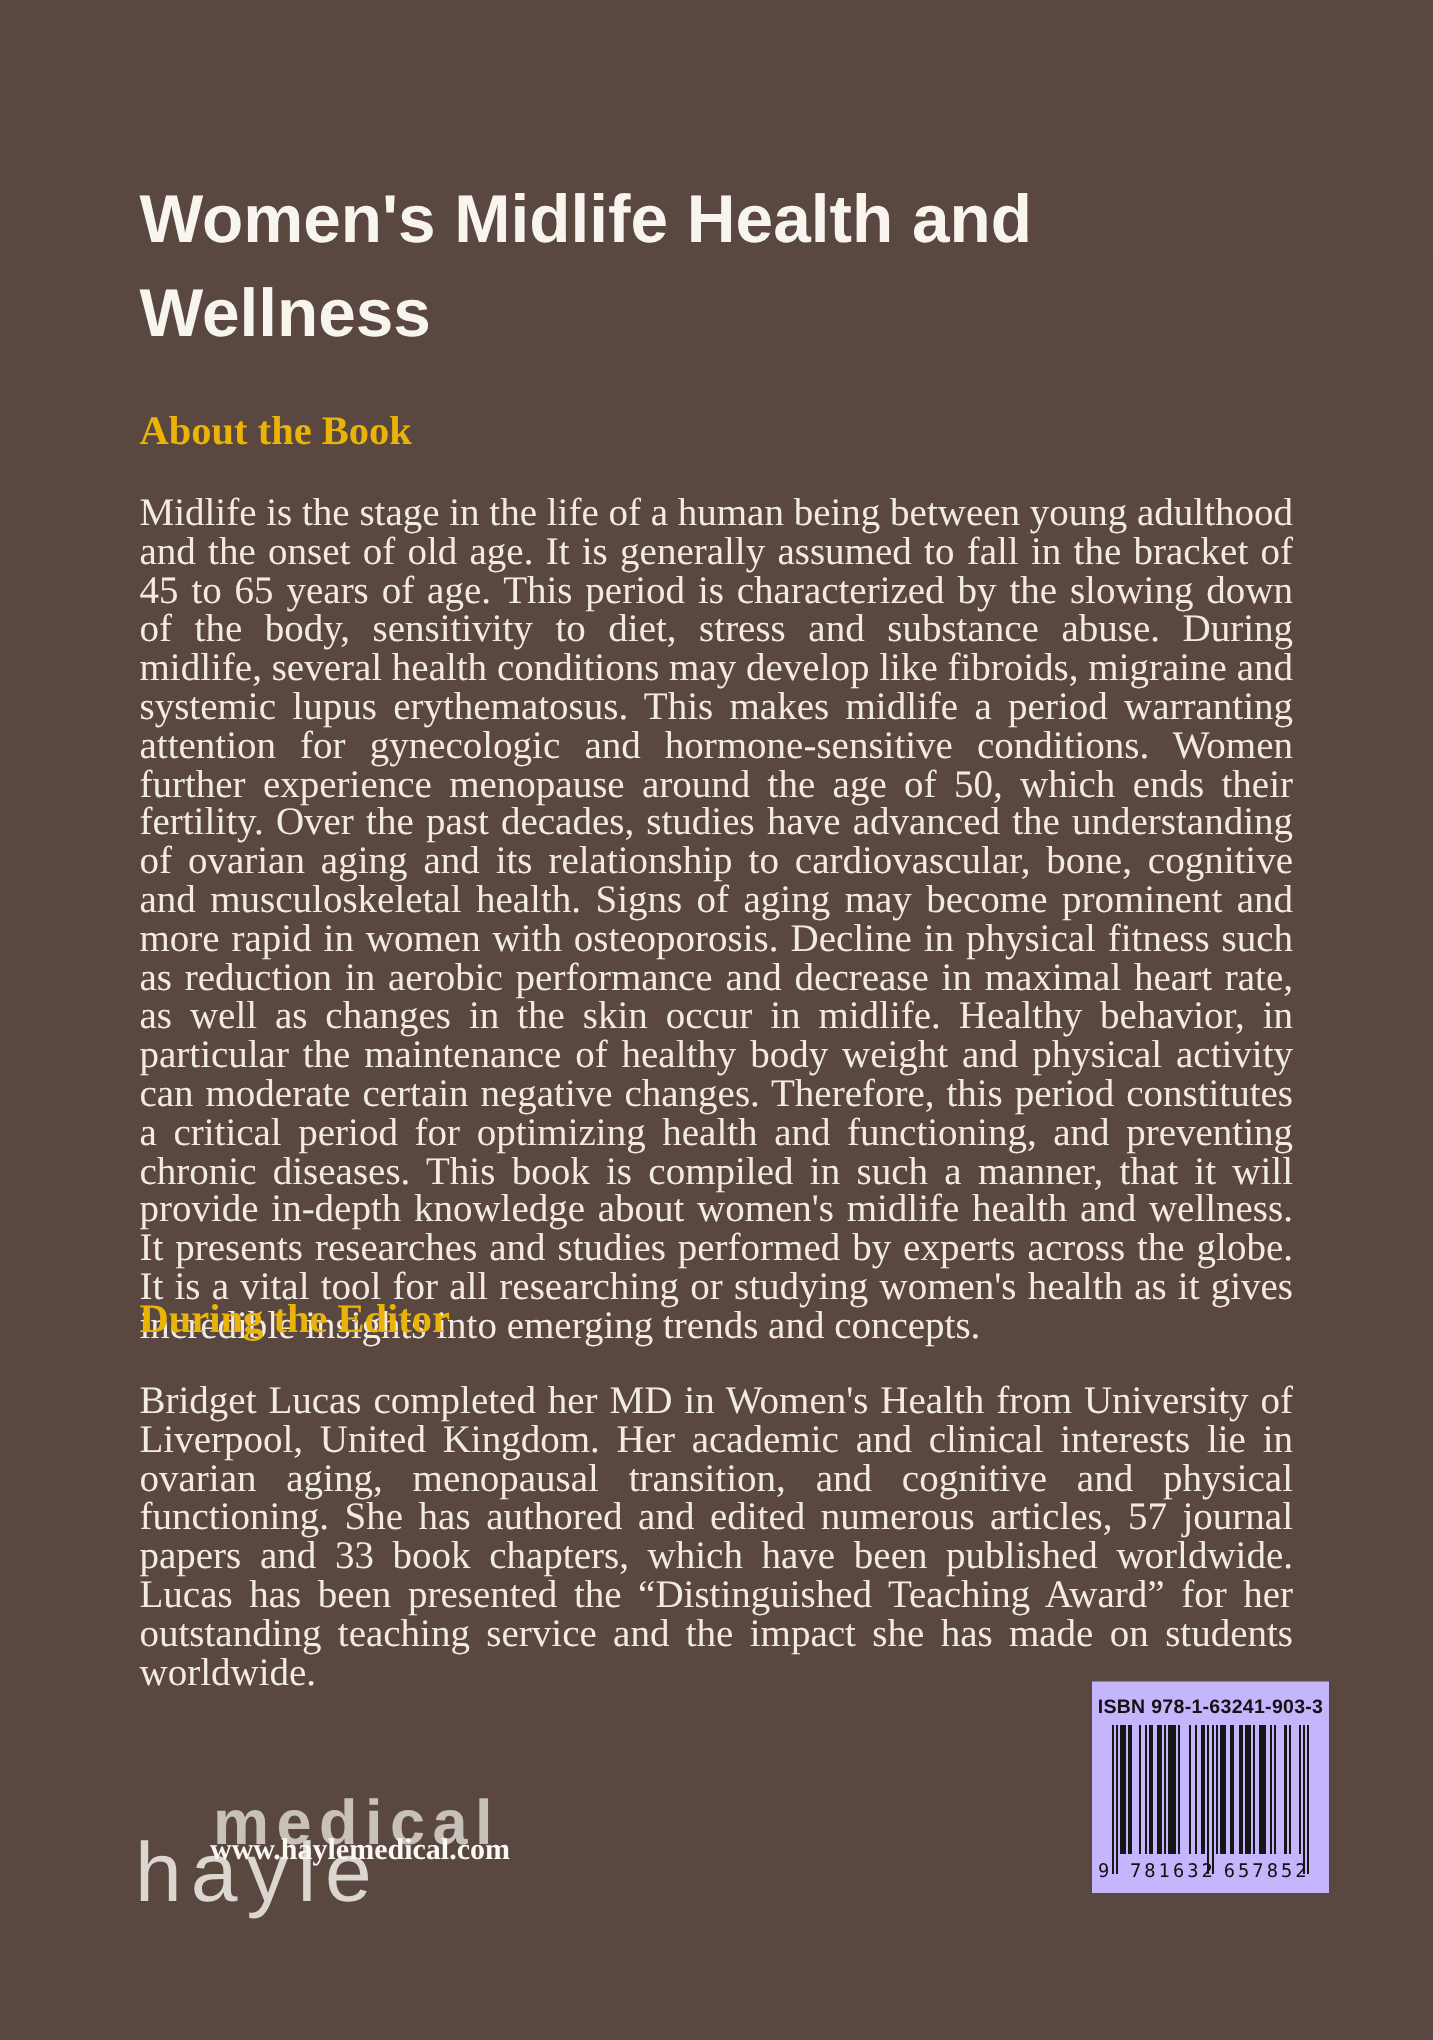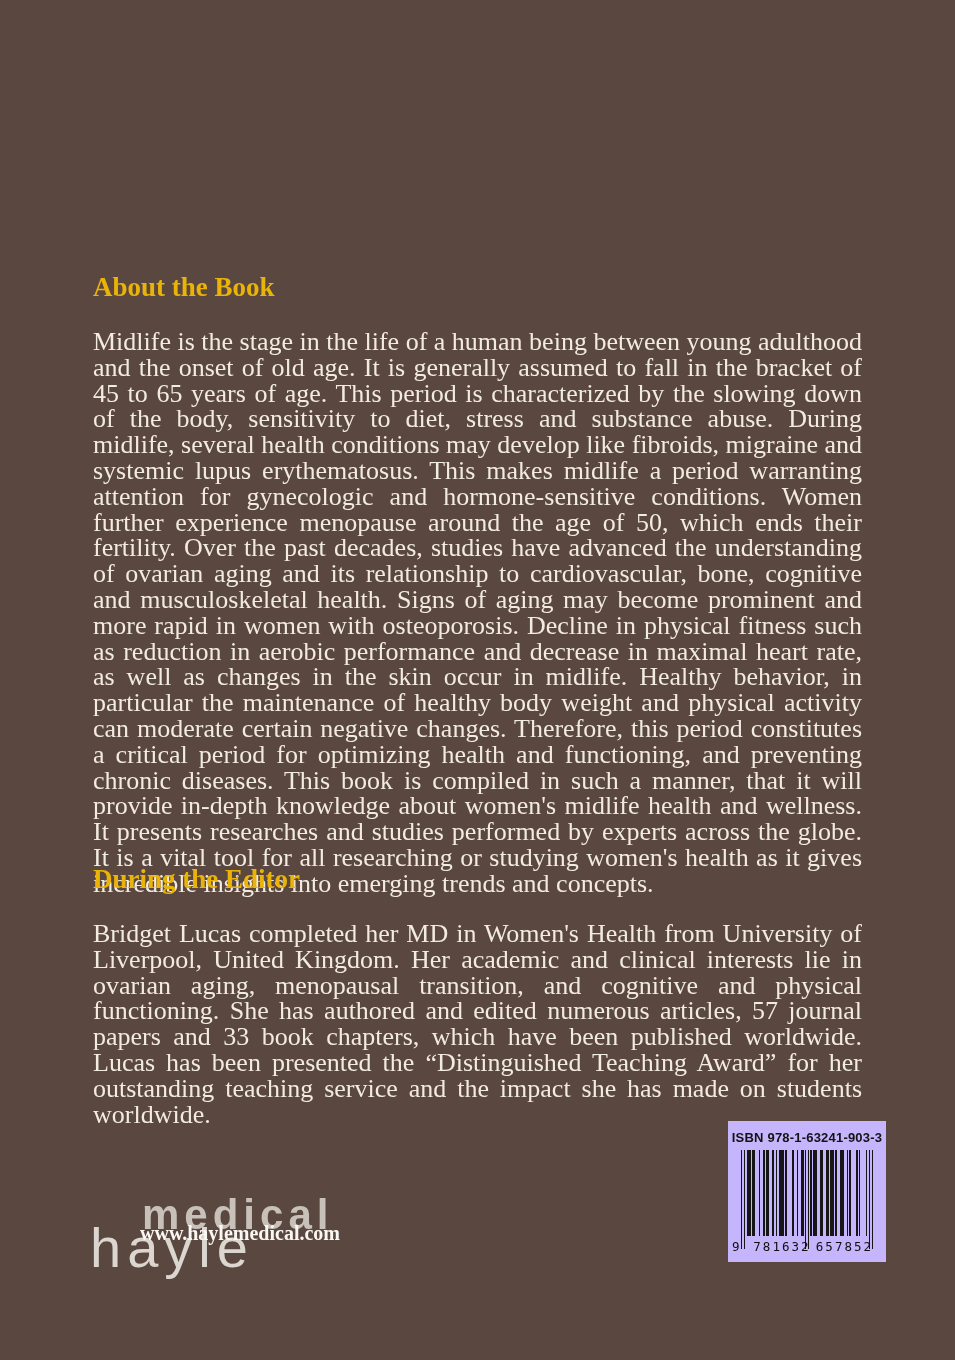--- a/index.html
+++ b/index.html
@@ -74,20 +74,21 @@
     font-size:12.5px; color:#111; line-height:14px;
   }
   .bn-first { width:16px; text-align:left; }
   .bn-group { flex:1; text-align:right; letter-spacing:2px;margin-top:46px; }
 </style>
 </head>
 <body>
 
 <div class="cover">
 
+  <h1 class="title">Women's Midlife Health and Wellness</h1>
 
   <h2 class="sec-heading heading-book">About the Book</h2>
 
   <p class="body-text para-book">Midlife is the stage in the life of a human being between young adulthood and the onset of old age. It is generally assumed to fall in the bracket of 45 to 65 years of age. This period is characterized by the slowing down of the body, sensitivity to diet, stress and substance abuse. During midlife, several health conditions may develop like fibroids, migraine and systemic lupus erythematosus. This makes midlife a period warranting attention for gynecologic and hormone-sensitive conditions. Women further experience menopause around the age of 50, which ends their fertility. Over the past decades, studies have advanced the understanding of ovarian aging and its relationship to cardiovascular, bone, cognitive and musculoskeletal health. Signs of aging may become prominent and more rapid in women with osteoporosis. Decline in physical fitness such as reduction in aerobic performance and decrease in maximal heart rate, as well as changes in the skin occur in midlife. Healthy behavior, in particular the maintenance of healthy body weight and physical activity can moderate certain negative changes. Therefore, this period constitutes a critical period for optimizing health and functioning, and preventing chronic diseases. This book is compiled in such a manner, that it will provide in-depth knowledge about women's midlife health and wellness. It presents researches and studies performed by experts across the globe. It is a vital tool for all researching or studying women's health as it gives incredible insights into emerging trends and concepts.</p>
 
   <h2 class="sec-heading heading-editor">During the Editor</h2>
 
   <p class="body-text para-editor">Bridget Lucas completed her MD in Women's Health from University of Liverpool, United Kingdom. Her academic and clinical interests lie in ovarian aging, menopausal transition, and cognitive and physical functioning. She has authored and edited numerous articles, 57 journal papers and 33 book chapters, which have been published worldwide. Lucas has been presented the “Distinguished Teaching Award” for her outstanding teaching service and the impact she has made on students worldwide.</p>
 
   <div class="logo-line1">hayle</div>

